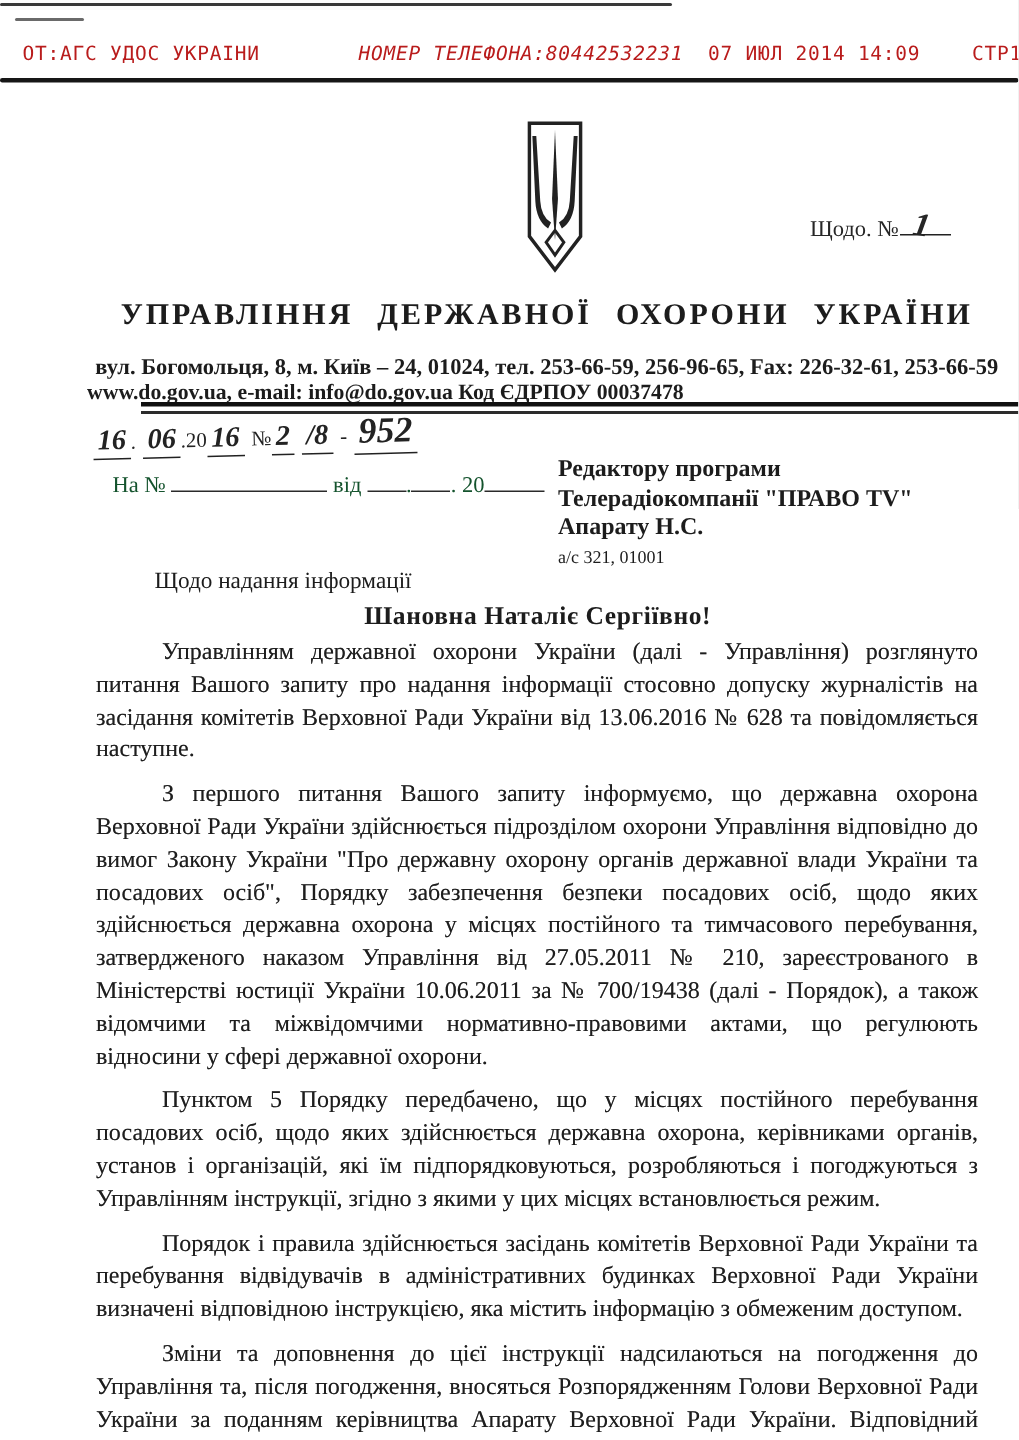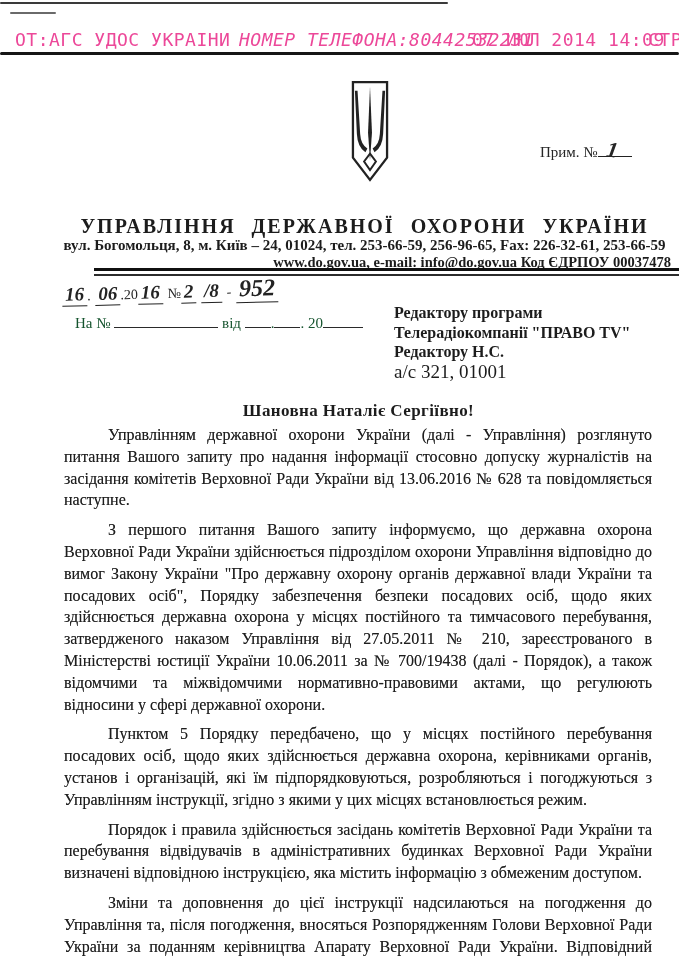--- a/index.html
+++ b/index.html
@@ -5,56 +5,56 @@
   html,body{margin:0;padding:0;background:#e8e8e8;}
   .page{
     position:relative;width:679px;height:960px;margin:0 auto;
     background:#ffffff;color:#1c1c1c;overflow:hidden;
     font-family:"Liberation Serif", serif;
   }
   
   .top-line-a{position:absolute;top:2px;left:0;width:448px;height:2px;background:#3a3a3a;border-radius:1px;}
   .top-line-b{position:absolute;top:12px;left:10px;width:46px;height:2px;background:#6a6a6a;border-radius:1px;}
   .fax-header{position:absolute;top:29px;left:0;width:100%;height:16px;
-    font-family:"DejaVu Sans Mono", monospace;font-size:18px;letter-spacing:.5px;color:#ec4899;}
+    font-family:"DejaVu Sans Mono", monospace;font-size:13px;letter-spacing:.5px;color:#b91c1c;}
   .fax-header span{position:absolute;white-space:nowrap;}
   .fax-from{left:15px;}
   .fax-phone{left:239px;font-style:italic;}
   .fax-datetime{left:472px;}
   .fax-page{left:648px;}
   .rule-top{position:absolute;top:52px;left:0;width:679px;height:3px;background:#161616;border-radius:2px;}
   
   .emblem{position:absolute;top:79px;left:349px;width:42px;height:106px;}
   .copy-note{position:absolute;top:143px;left:540px;font-size:15px;color:#262626;white-space:nowrap;}
   .copy-note .hw-one{display:inline-block;font-style:italic;font-size:22px;font-weight:bold;
     transform:rotate(10deg);margin-left:6px;line-height:14px;}
   .copy-note .note-underline{display:inline-block;width:34px;border-bottom:1.6px solid #222;
     height:12px;margin-left:-24px;}
   
   .org-title{position:absolute;top:199px;left:58px;right:8px;text-align:center;
-    font-size:20px;font-weight:bold;letter-spacing:2px;word-spacing:9px;white-space:nowrap;margin:16px;}
+    font-size:20px;font-weight:bold;letter-spacing:2px;word-spacing:9px;white-space:nowrap;margin:0;}
   .addr1{position:absolute;top:237px;left:58px;right:8px;text-align:center;font-size:15px;font-weight:bold;}
-  .addr2{position:absolute;top:254px;left:58px;right:8px;text-align:right;font-size:14.5px;font-weight:bold;}
+  .addr2{position:absolute;top:254px;left:58px;right:8px;text-align:left;font-size:14.5px;font-weight:bold;}
   .double-rule{position:absolute;top:268px;left:94px;right:0;height:3px;
     border-top:3px solid #101010;border-bottom:2px solid #2c2c2c;}
   
   .hw-line{position:absolute;top:277px;left:62px;font-size:19px;font-style:italic;font-weight:bold;
     color:#232323;transform:rotate(-1.5deg);white-space:nowrap;}
   .hw-line .printed{font-style:normal;font-weight:normal;font-size:14px;}
   .hw-line .u{border-bottom:1.6px solid #222;padding:0 3px;display:inline-block;}
   .hw-line .big{font-size:24px;}
   .na-line{position:absolute;top:314px;left:75px;font-size:15px;white-space:nowrap;color:#14532d;}
   .blank{display:inline-block;border-bottom:1.4px solid #2a2a2a;height:13px;vertical-align:baseline;}
   .blank.w-lg{width:104px;}
   .blank.w-sm{width:26px;}
   .blank.w-md{width:40px;}
   
-  .recipient{position:absolute;top:303px;left:394px;font-size:16px;line-height:19.5px;}
+  .recipient{position:absolute;top:303px;left:372px;font-size:16px;line-height:19.5px;}
   .recipient .r-bold{font-weight:bold;}
-  .recipient .r-plain{font-size:19px;}
+  .recipient .r-plain{font-size:12px;}
   
   .subject{position:absolute;top:379px;left:103px;font-size:15.5px;}
   .salutation{position:absolute;top:401px;left:58px;right:20px;text-align:center;
     font-weight:bold;font-size:17px;letter-spacing:.4px;}
   .body-text{position:absolute;top:424px;left:64px;width:588px;
     font-size:16px;line-height:21.8px;text-align:justify;color:#1e1e1e;
     text-shadow:0 0 .4px rgba(20,20,20,.55);}
   .body-text p{margin:0 0 8px 0;text-indent:44px;}
 </style>
 </head>
@@ -76,21 +76,21 @@
 
   <svg class="emblem" viewBox="0 0 64 158">
     <path d="M6 3 H58 V118 L32 152 L6 118 Z" fill="none" stroke="#222" stroke-width="3.5"></path>
     <path d="M32 10 L35 80 L32 122 L29 80 Z" fill="#222"></path>
     <path d="M13 16 L17 82 Q18 98 28 104 L25 110 Q13 102 12 82 L9 16 Z" fill="#222"></path>
     <path d="M51 16 L47 82 Q46 98 36 104 L39 110 Q51 102 52 82 L55 16 Z" fill="#222"></path>
     <path d="M32 112 L41 124 L32 137 L23 124 Z" fill="none" stroke="#222" stroke-width="3"></path>
   </svg>
 
   <div class="copy-note">
-    <span>Прим. №</span>
+    <span>Щодо. №</span>
     <span class="hw-one">1</span>
     <span class="note-underline"></span>
   </div>
 
   <h1 class="org-title">УПРАВЛІННЯ ДЕРЖАВНОЇ ОХОРОНИ УКРАЇНИ</h1>
   <div class="addr1">вул. Богомольця, 8, м. Київ – 24, 01024, тел. 253-66-59, 256-96-65, Fax: 226-32-61, 253-66-59</div>
   <div class="addr2">www.do.gov.ua, e-mail: info@do.gov.ua Код ЄДРПОУ 00037478</div>
 
   <div class="double-rule"></div>
 
@@ -106,24 +106,25 @@
   <div class="na-line">
     <span>На №</span>
     <span class="blank w-lg"></span>
     <span>від</span>
     <span class="blank w-sm"></span><span>.</span><span class="blank w-sm"></span><span>. 20</span><span class="blank w-md"></span>
   </div>
 
   <div class="recipient">
     <div class="r-bold">Редактору програми</div>
     <div class="r-bold">Телерадіокомпанії "ПРАВО TV"</div>
-    <div class="r-bold">Редактору Н.С.</div>
+    <div class="r-bold">Апарату Н.С.</div>
     <div class="r-plain">а/с 321, 01001</div>
   </div>
 
+  <div class="subject">Щодо надання інформації</div>
   <div class="salutation">Шановна Наталіє Сергіївно!</div>
 
   <div class="body-text">
     <p>Управлінням державної охорони України (далі - Управління) розглянуто питання Вашого запиту про надання інформації стосовно допуску журналістів на засідання комітетів Верховної Ради України від 13.06.2016 № 628 та повідомляється наступне.</p>
     <p>З першого питання Вашого запиту інформуємо, що державна охорона Верховної Ради України здійснюється підрозділом охорони Управління відповідно до вимог Закону України "Про державну охорону органів державної влади України та посадових осіб", Порядку забезпечення безпеки посадових осіб, щодо яких здійснюється державна охорона у місцях постійного та тимчасового перебування, затвердженого наказом Управління від 27.05.2011 № 210, зареєстрованого в Міністерстві юстиції України 10.06.2011 за № 700/19438 (далі - Порядок), а також відомчими та міжвідомчими нормативно-правовими актами, що регулюють відносини у сфері державної охорони.</p>
     <p>Пунктом 5 Порядку передбачено, що у місцях постійного перебування посадових осіб, щодо яких здійснюється державна охорона, керівниками органів, установ і організацій, які їм підпорядковуються, розробляються і погоджуються з Управлінням інструкції, згідно з якими у цих місцях встановлюється режим.</p>
     <p>Порядок і правила здійснюється засідань комітетів Верховної Ради України та перебування відвідувачів в адміністративних будинках Верховної Ради України визначені відповідною інструкцією, яка містить інформацію з обмеженим доступом.</p>
     <p>Зміни та доповнення до цієї інструкції надсилаються на погодження до Управління та, після погодження, вносяться Розпорядженням Голови Верховної Ради України за поданням керівництва Апарату Верховної Ради України. Відповідний проект змін до інструкції на погодження до Управління, після внесення змін до Закону України "Про комітети Верховної Ради України"</p>
   </div>
 

